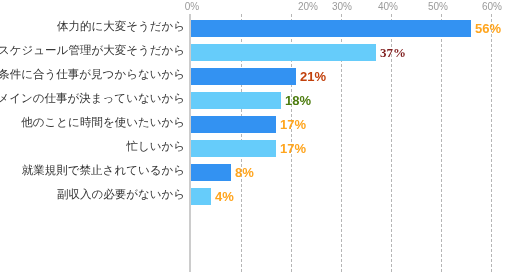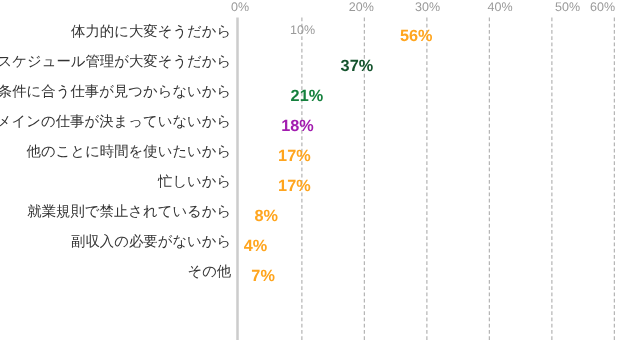--- a/index.html
+++ b/index.html
@@ -87,21 +87,20 @@
     white-space: nowrap;
     line-height: 17px;
   }
   .bar-wrap {
     position: absolute;
     left: 191px;
     top: 4px;
     height: 17px;
     display: flex;
     align-items: center;
-    flex-direction: column;
   }
   .bar {
     height: 17px;
     display: block;
   }
   .bar-value {
     font-size: 13px;
     font-weight: bold;
     color: #ffa51e;
     margin-left: 4px;
@@ -121,54 +120,54 @@
       <div class="gridline" style="left: 291px;"></div>
       <div class="gridline" style="left: 341px;"></div>
       <div class="gridline" style="left: 391px;"></div>
       <div class="gridline" style="left: 441px;"></div>
       <div class="gridline" style="left: 491px;"></div>
     </div>
 
   <div class="axis-top">
       <span class="tick-label" style="left: 2px;">0%</span>
       <span class="tick-label" style="left: 52px; margin-top: 18px;">10%</span>
-      <span class="tick-label" style="left: 99px;">20%</span>
+      <span class="tick-label" style="left: 118px;">20%</span>
       <span class="tick-label" style="left: 152px; text-align: center;">30%</span>
-      <span class="tick-label" style="left: 210px;">40%</span>
-      <span class="tick-label" style="left: 264px;">50%</span>
-      <span class="tick-label" style="left: 292px;">60%</span>
+      <span class="tick-label" style="left: 198px;">40%</span>
+      <span class="tick-label" style="left: 248px;">50%</span>
+      <span class="tick-label" style="left: 302px;">60%</span>
     </div>
 
   <div class="rows">
       <div class="row">
         <div class="row-label">体力的に大変そうだから</div>
         <div class="bar-wrap">
           <div class="bar" style="width: 280px; background: rgb(51, 146, 242);"></div>
           <div class="bar-value" style="color: rgb(255, 165, 30);">56%</div>
         </div>
       </div>
       <div class="row">
         <div class="row-label">スケジュール管理が大変そうだから</div>
         <div class="bar-wrap">
           <div class="bar" style="width: 185px; background: rgb(102, 204, 250);"></div>
-          <div class="bar-value" style="color: #14532d;">37%</div>
+          <div class="bar-value" style="color: #7f1d1d; font-family: Liberation Serif, serif;">37%</div>
         </div>
       </div>
       <div class="row">
         <div class="row-label">条件に合う仕事が見つからないから</div>
         <div class="bar-wrap">
           <div class="bar" style="width: 105px; background: rgb(51, 146, 242);"></div>
-          <div class="bar-value" style="color: #15803d;">21%</div>
+          <div class="bar-value" style="color: #c2410c;">21%</div>
         </div>
       </div>
       <div class="row">
         <div class="row-label">メインの仕事が決まっていないから</div>
         <div class="bar-wrap">
           <div class="bar" style="width: 90px; background: rgb(102, 204, 250);"></div>
-          <div class="bar-value" style="color: #a21caf;">18%</div>
+          <div class="bar-value" style="color: #4d7c0f;">18%</div>
         </div>
       </div>
       <div class="row">
         <div class="row-label">他のことに時間を使いたいから</div>
         <div class="bar-wrap">
           <div class="bar" style="width: 85px; background: rgb(51, 146, 242);"></div>
           <div class="bar-value" style="color: rgb(255, 165, 30);">17%</div>
         </div>
       </div>
       <div class="row">
@@ -185,22 +184,15 @@
           <div class="bar-value" style="color: rgb(255, 165, 30);">8%</div>
         </div>
       </div>
       <div class="row">
         <div class="row-label">副収入の必要がないから</div>
         <div class="bar-wrap">
           <div class="bar" style="width: 20px; background: rgb(102, 204, 250);"></div>
           <div class="bar-value" style="color: rgb(255, 165, 30);">4%</div>
         </div>
       </div>
-      <div class="row">
-        <div class="row-label">その他</div>
-        <div class="bar-wrap">
-          <div class="bar" style="width: 35px; background: rgb(102, 204, 250);"></div>
-          <div class="bar-value" style="color: rgb(255, 165, 30);">7%</div>
-        </div>
-      </div>
     </div>
 
 </div>
 
 </body></html>

